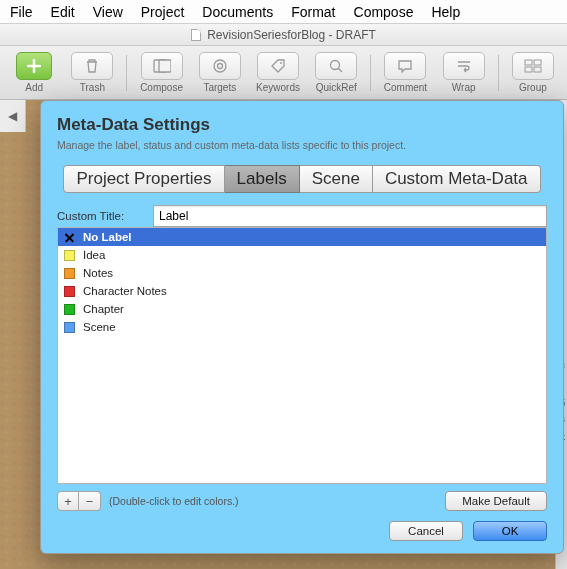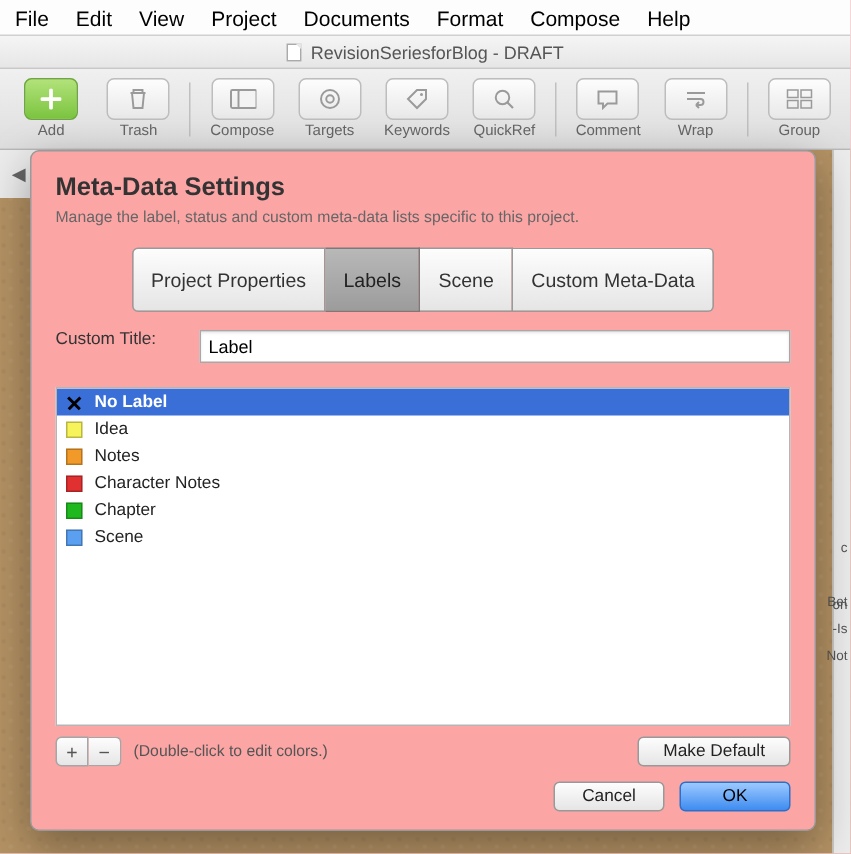--- a/index.html
+++ b/index.html
@@ -23,32 +23,32 @@
   .tb-sep { width:1px; height:36px; background:#c0c0c0; margin:0 4px; }
 
   
   .cork { position:absolute; left:0; right:0; top:100px; bottom:0; background:#b49264; }
   .cork::before { content:""; position:absolute; inset:0; background-image: radial-gradient(circle at 20% 30%, rgba(0,0,0,.04) 0 1px, transparent 2px), radial-gradient(circle at 60% 70%, rgba(255,255,255,.05) 0 1px, transparent 2px); background-size: 12px 12px; }
   .left-rail { position:absolute; left:0; top:100px; width:26px; height:32px; background:#ececec; border-right:1px solid #c8c8c8; display:flex; align-items:center; justify-content:center; font-size:12px; color:#666; }
   .right-panel { position:absolute; right:0; top:100px; bottom:0; width:12px; background:#ececec; border-left:1px solid #c8c8c8; }
   .right-panel .peek { position:absolute; right:2px; font-size:9px; color:#555; white-space:nowrap; }
 
   
-  .modal { position:absolute; left:20px; top:100px; width:524px; height:454px; background:#fca5a5; border:1px solid #9a9a9a; border-radius:6px; box-shadow: 0 10px 30px rgba(0,0,0,.35); display:flex; flex-direction:column; padding:14px 16px 12px; }
+  .modal { position:absolute; left:40px; top:100px; width:524px; height:454px; background:#7dd3fc; border:1px solid #9a9a9a; border-radius:6px; box-shadow: 0 10px 30px rgba(0,0,0,.35); display:flex; flex-direction:column; padding:14px 16px 12px; }
   .modal h1 { font-size:17px; font-weight:bold; color:#333; margin-bottom:4px; }
   .modal .sub { font-size:10.5px; color:#666; margin-bottom:14px; }
 
   .segtabs { display:flex; justify-content:center; margin-bottom:12px; }
-  .segtabs .seg { font-size:13px; padding:13px 12px; border:1px solid #9a9a9a; background:linear-gradient(#fdfdfd,#e5e5e5); color:#333; }
+  .segtabs .seg { font-size:17px; padding:3px 12px; border:1px solid #9a9a9a; background:linear-gradient(#fdfdfd,#e5e5e5); color:#333; }
   .segtabs .seg:first-child { border-radius:4px 0 0 4px; }
   .segtabs .seg:last-child { border-radius:0 4px 4px 0; }
   .segtabs .seg + .seg { border-left:none; }
   .segtabs .seg.active { background:linear-gradient(#b8b8b8,#9c9c9c); color:#222; border-color:#7a7a7a; }
 
-  .formrow { display:flex; align-items:flex-start; gap:10px; margin-bottom:16px; }
+  .formrow { display:flex; align-items:center; gap:10px; margin-bottom:0; }
   .formrow label { font-size:11.5px; color:#333; width:86px; }
   .formrow input[type=text] { flex:1; font-size:12px; padding:3px 5px; border:1px solid #a8a8a8; border-radius:0; background:#fff; box-shadow: inset 0 1px 2px rgba(0,0,0,.1); }
 
   .listbox { flex:1; background:#fff; border:1px solid #b5b5b5; border-radius:0; overflow:auto; }
   .listbox .row { display:flex; align-items:center; gap:8px; padding:2px 6px; font-size:11.5px; color:#222; height:18px; }
   .listbox .row.sel { background:#3a6fd8; color:#fff; font-weight:bold; }
   .swatch { width:11px; height:11px; border:1px solid rgba(0,0,0,.25); flex-shrink:0; }
   .x-mark { width:11px; height:11px; position:relative; flex-shrink:0; }
   .x-mark::before, .x-mark::after { content:""; position:absolute; left:0; top:5px; width:11px; height:1.5px; background:#000; }
   .row.sel .x-mark::before, .row.sel .x-mark::after { background:#000; }

